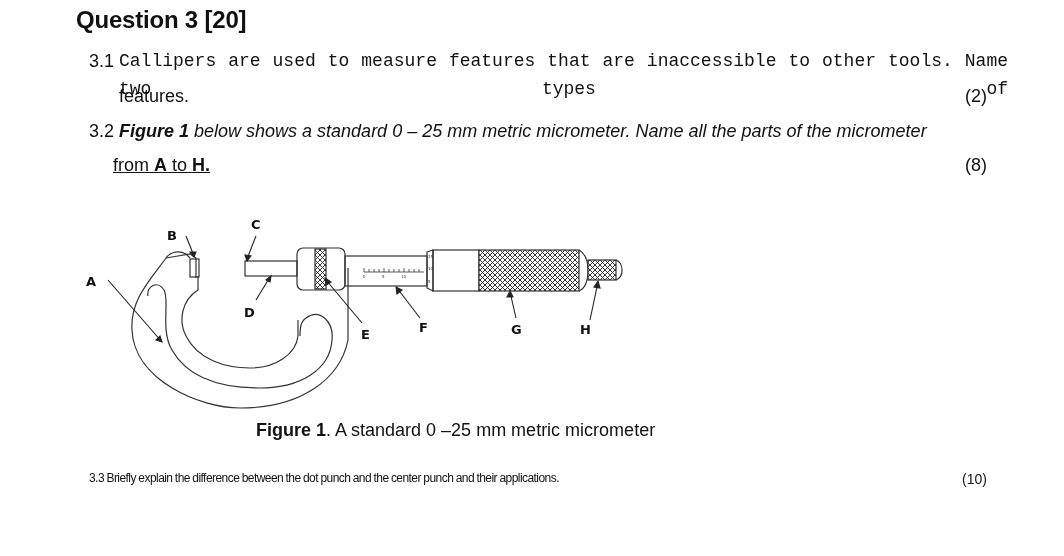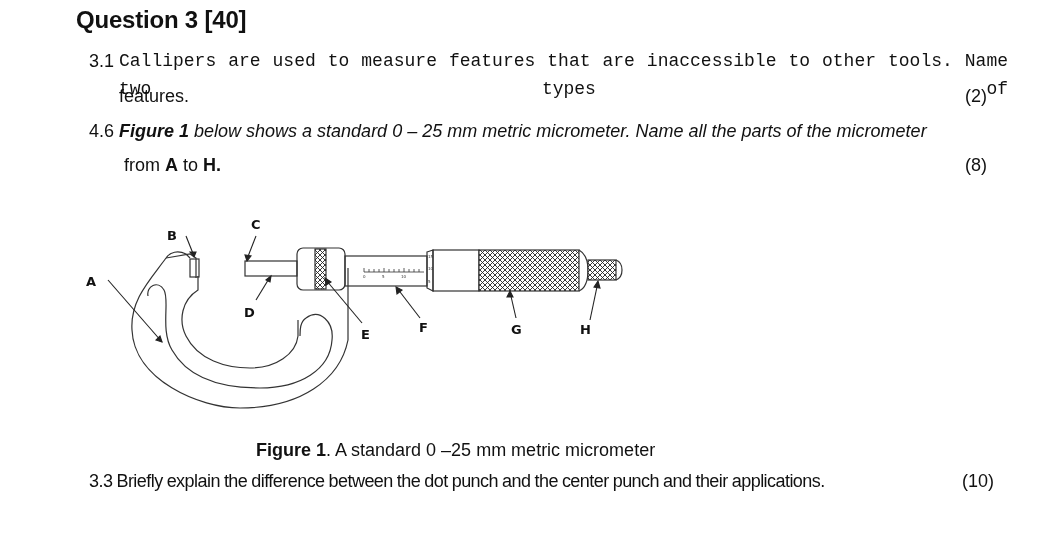--- a/index.html
+++ b/index.html
@@ -7,39 +7,39 @@
     width: 1064px; height: 556px; position: relative; overflow: hidden;
     font-family: "Liberation Sans", sans-serif; color: #111;
   }
   .abs { position: absolute; }
   .title { left: 76px; top: 6px; font-size: 24px; font-weight: bold; letter-spacing: -0.2px; }
   .q { font-size: 18px; line-height: 28px; }
   .qnum { left: 89px; }
   .qtext { left: 119px; width: 889px; font-family: Liberation Mono, monospace; }
   .justify { text-align: justify; text-align-last: justify; }
   .marks { font-size: 18px; }
-  .q33 { left: 89px; top: 471px; font-size: 18px; letter-spacing: -0.55px; word-spacing: -0.4px; text-align: right; }
-  .m33 { left: 962px; top: 471px; font-size: 18px; }
-  .caption { left: 256px; top: 440px; font-size: 18px; }
+  .q33 { left: 89px; top: 471px; font-size: 12px; letter-spacing: -0.55px; word-spacing: -0.4px; text-align: right; }
+  .m33 { left: 962px; top: 471px; font-size: 14px; }
+  .caption { left: 256px; top: 420px; font-size: 18px; }
   .lbl { font-family: "DejaVu Sans", sans-serif; font-weight: bold; font-size: 13px; }
   svg { position: absolute; left: 0; top: 0; }
 </style>
 </head>
 <body>
 
-<div class="abs title">Question 3 [40]</div>
+<div class="abs title">Question 3 [20]</div>
 
 <div class="abs q qnum" style="top:47px;">3.1</div>
 <div class="abs q qtext justify" style="top:47px;">Callipers are used to measure features that are inaccessible to other tools. Name two types of</div>
 <div class="abs q" style="left:119px; top:82px;">features.</div>
 <div class="abs marks" style="left:965px; top:86px;">(2)</div>
 
-<div class="abs q qnum" style="top:117px;">4.6</div>
+<div class="abs q qnum" style="top:117px;">3.2</div>
 <div class="abs q" style="left:119px; top:117px; width:900px; white-space:nowrap;font-style:italic;"><b>Figure 1</b><span> below shows a standard 0 – 25 mm metric micrometer. Name all the parts of the micrometer</span></div>
-<div class="abs q" style="left:124px; top:151px;"><span>from </span><b>A</b><span> to </span><b>H.</b></div>
+<div class="abs q" style="left:113px; top:151px;text-decoration:underline;"><span>from </span><b>A</b><span> to </span><b>H.</b></div>
 <div class="abs marks" style="left:965px; top:155px;">(8)</div>
 
 <div class="abs" style="left:0; top:0; width:1064px; height:556px;">
 <svg width="1064" height="556" viewBox="0 0 1064 556">
   <defs>
     <pattern id="knurl" width="5" height="5" patternUnits="userSpaceOnUse">
       <rect width="5" height="5" fill="#fff"></rect>
       <path d="M0 0 L5 5 M5 0 L0 5" stroke="#222" stroke-width="0.9"></path>
     </pattern>
   </defs>

